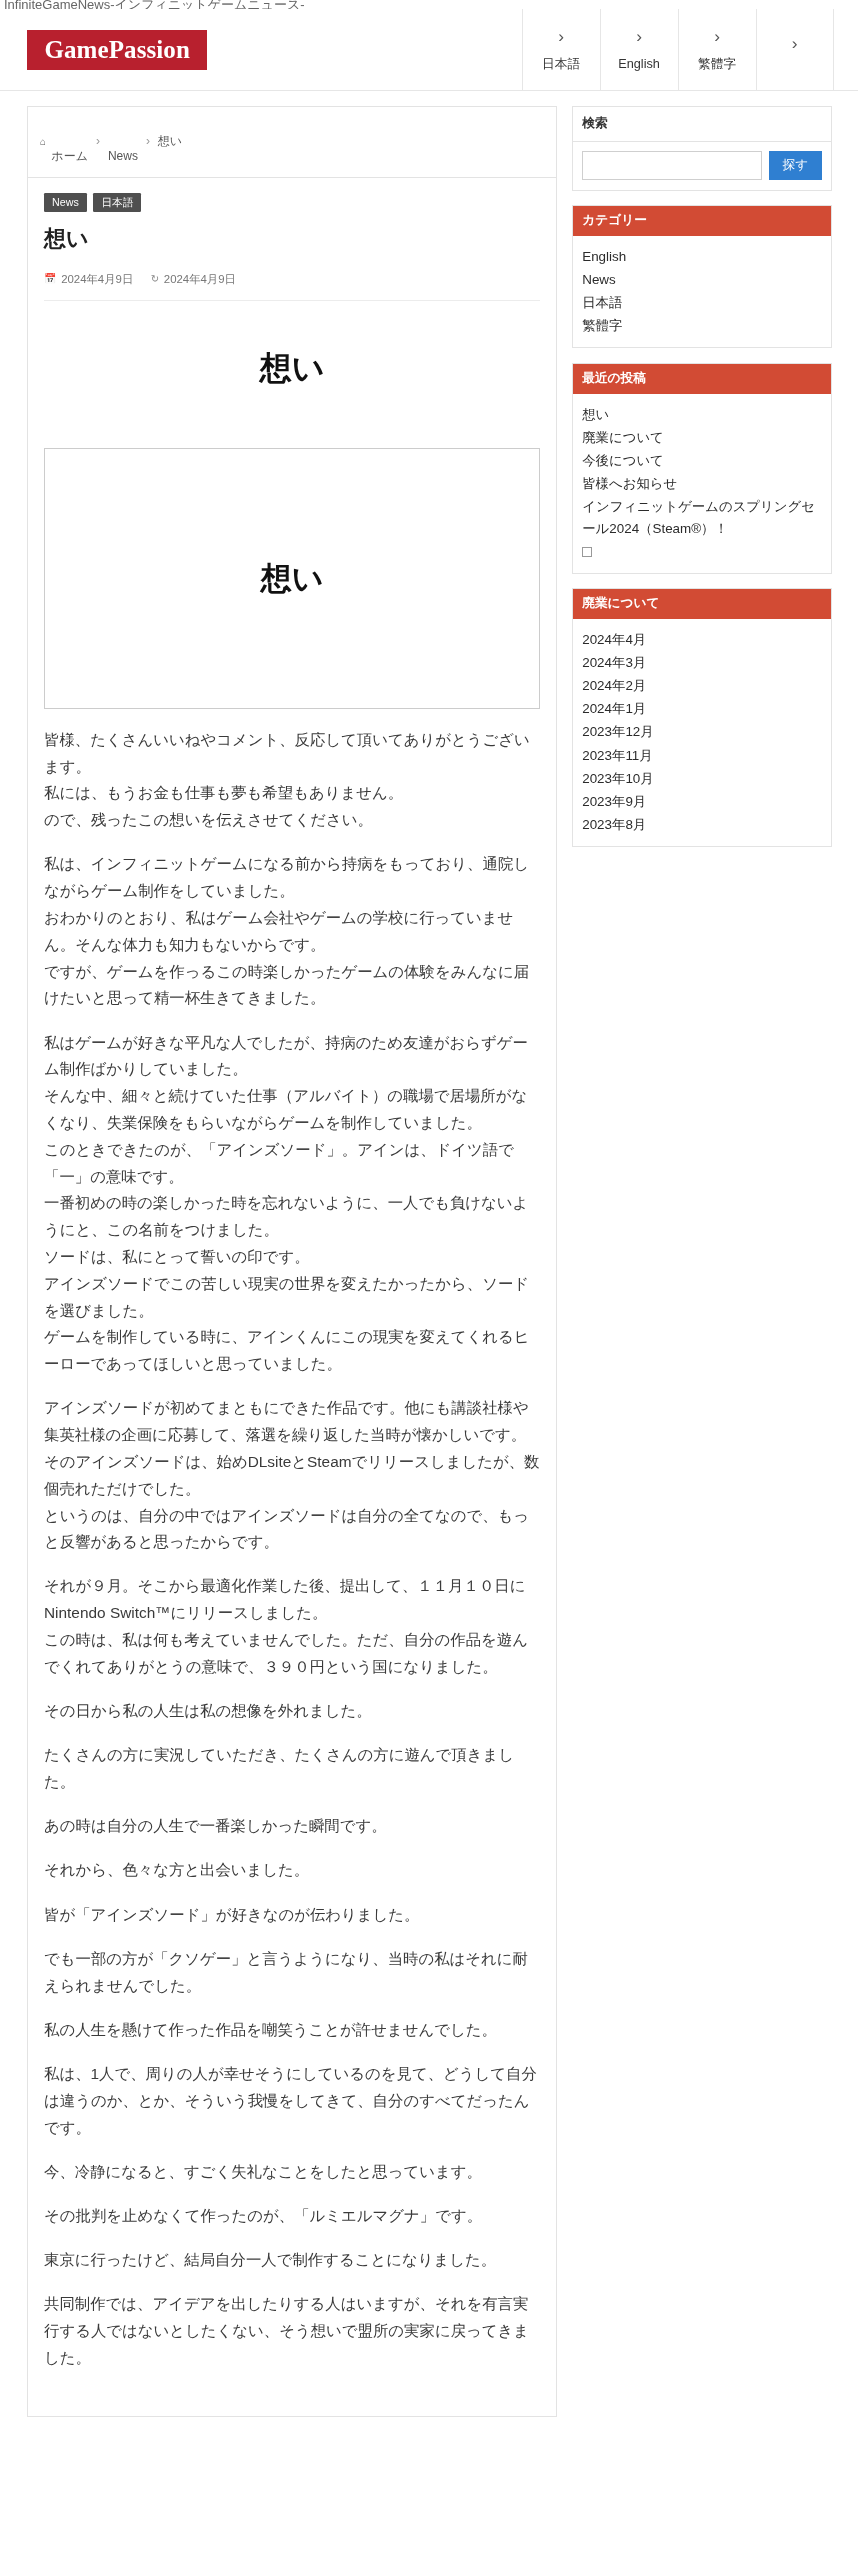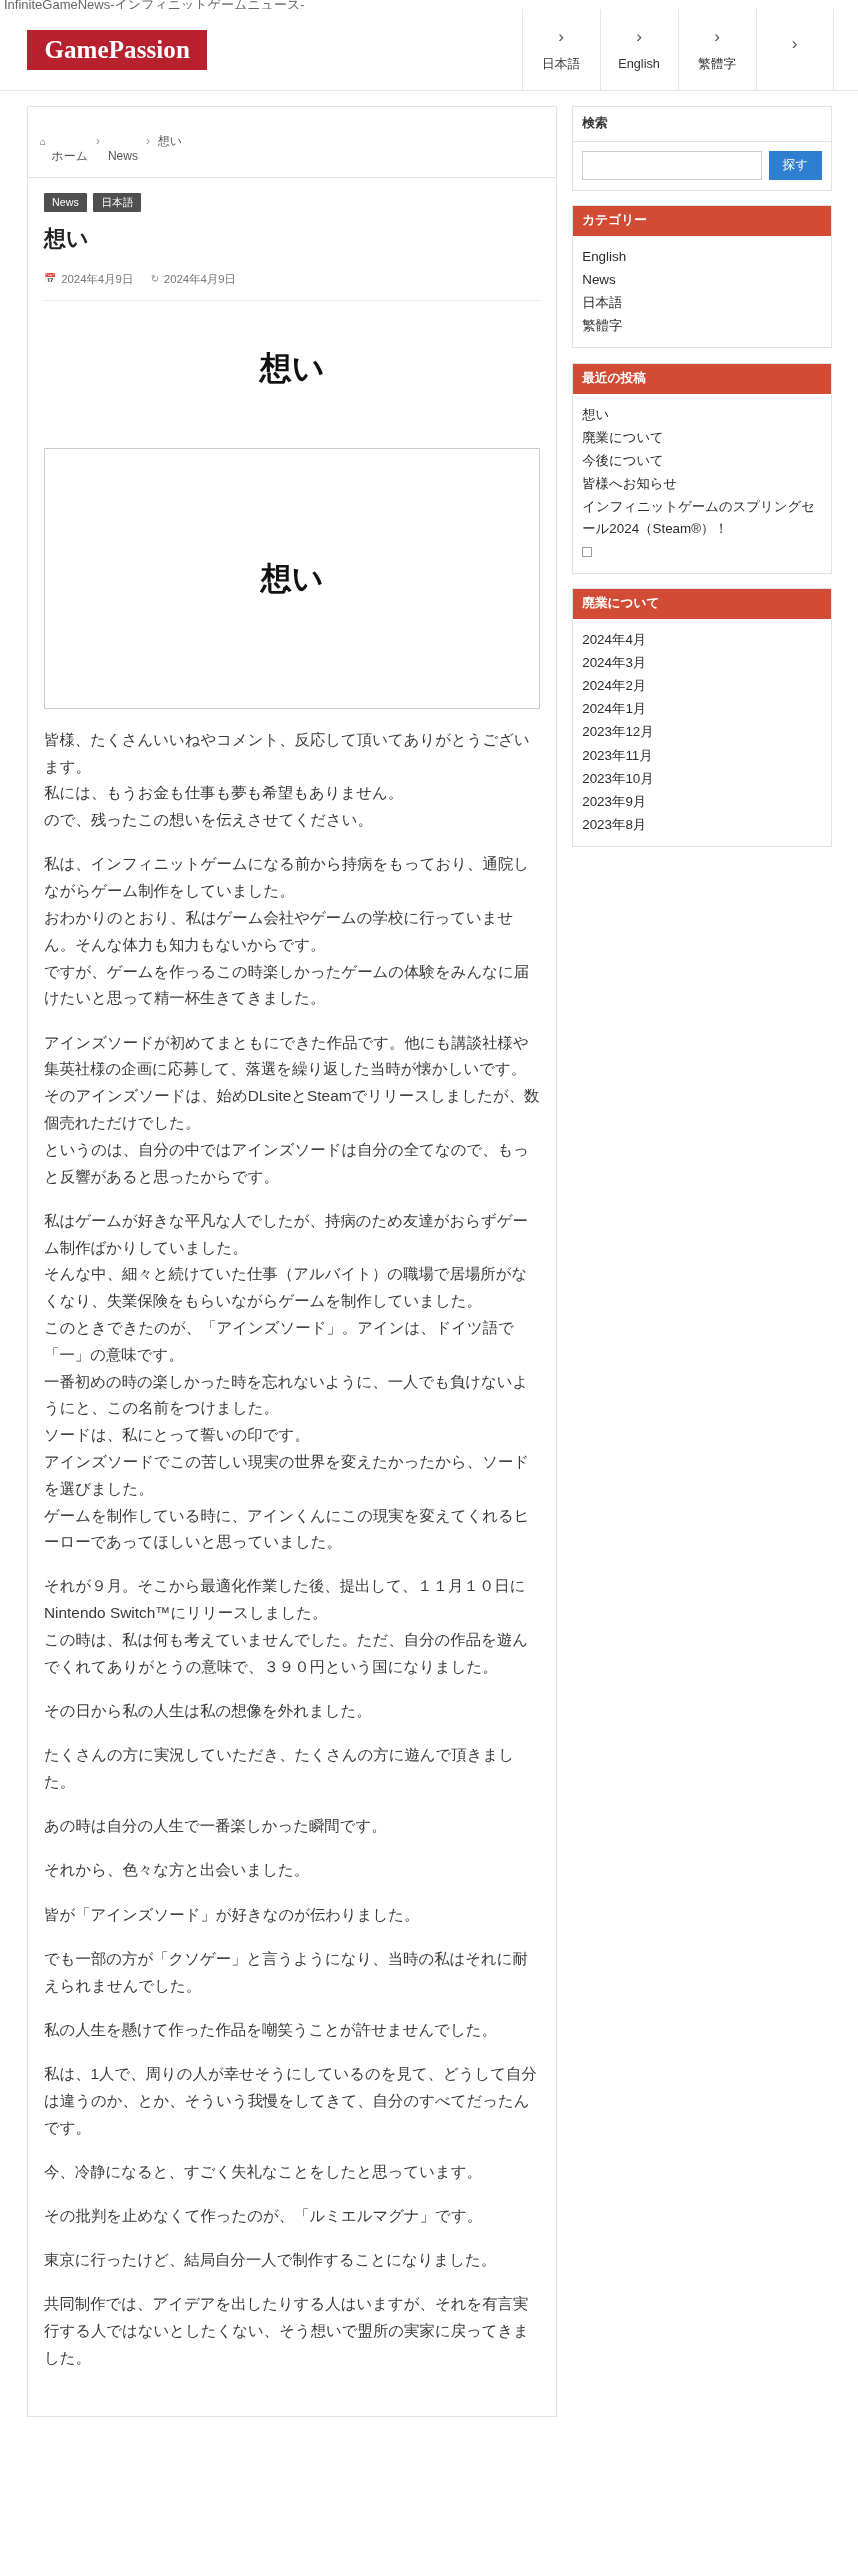--- a/index.html
+++ b/index.html
@@ -275,22 +275,22 @@
 
       <div class="hero-title">想い</div>
 
       <div class="hero-box">
         <span class="hero-box-title">想い</span>
       </div>
 
       <div class="body-text">
         <p>皆様、たくさんいいねやコメント、反応して頂いてありがとうございます。<br>私には、もうお金も仕事も夢も希望もありません。<br>ので、残ったこの想いを伝えさせてください。</p>
         <p>私は、インフィニットゲームになる前から持病をもっており、通院しながらゲーム制作をしていました。<br>おわかりのとおり、私はゲーム会社やゲームの学校に行っていません。そんな体力も知力もないからです。<br>ですが、ゲームを作っるこの時楽しかったゲームの体験をみんなに届けたいと思って精一杯生きてきました。</p>
+        <p>私はゲームが好きな平凡な人でしたが、持病のため友達がおらずゲーム制作ばかりしていました。<br>そんな中、細々と続けていた仕事（アルバイト）の職場で居場所がなくなり、失業保険をもらいながらゲームを制作していました。<br>このときできたのが、「アインズソード」。アインは、ドイツ語で「一」の意味です。<br>一番初めの時の楽しかった時を忘れないように、一人でも負けないようにと、この名前をつけました。<br>ソードは、私にとって誓いの印です。<br>アインズソードでこの苦しい現実の世界を変えたかったから、ソードを選びました。<br>ゲームを制作している時に、アインくんにこの現実を変えてくれるヒーローであってほしいと思っていました。</p>
         <p>アインズソードが初めてまともにできた作品です。他にも講談社様や集英社様の企画に応募して、落選を繰り返した当時が懐かしいです。<br>そのアインズソードは、始めDLsiteとSteamでリリースしましたが、数個売れただけでした。<br>というのは、自分の中ではアインズソードは自分の全てなので、もっと反響があると思ったからです。</p>
-        <p>私はゲームが好きな平凡な人でしたが、持病のため友達がおらずゲーム制作ばかりしていました。<br>そんな中、細々と続けていた仕事（アルバイト）の職場で居場所がなくなり、失業保険をもらいながらゲームを制作していました。<br>このときできたのが、「アインズソード」。アインは、ドイツ語で「一」の意味です。<br>一番初めの時の楽しかった時を忘れないように、一人でも負けないようにと、この名前をつけました。<br>ソードは、私にとって誓いの印です。<br>アインズソードでこの苦しい現実の世界を変えたかったから、ソードを選びました。<br>ゲームを制作している時に、アインくんにこの現実を変えてくれるヒーローであってほしいと思っていました。</p>
         <p>それが９月。そこから最適化作業した後、提出して、１１月１０日にNintendo Switch™にリリースしました。<br>この時は、私は何も考えていませんでした。ただ、自分の作品を遊んでくれてありがとうの意味で、３９０円という国になりました。</p>
         <p>その日から私の人生は私の想像を外れました。</p>
         <p>たくさんの方に実況していただき、たくさんの方に遊んで頂きました。</p>
         <p>あの時は自分の人生で一番楽しかった瞬間です。</p>
         <p>それから、色々な方と出会いました。</p>
         <p>皆が「アインズソード」が好きなのが伝わりました。</p>
         <p>でも一部の方が「クソゲー」と言うようになり、当時の私はそれに耐えられませんでした。</p>
         <p>私の人生を懸けて作った作品を嘲笑うことが許せませんでした。</p>
         <p>私は、1人で、周りの人が幸せそうにしているのを見て、どうして自分は違うのか、とか、そういう我慢をしてきて、自分のすべてだったんです。</p>
         <p>今、冷静になると、すごく失礼なことをしたと思っています。</p>

